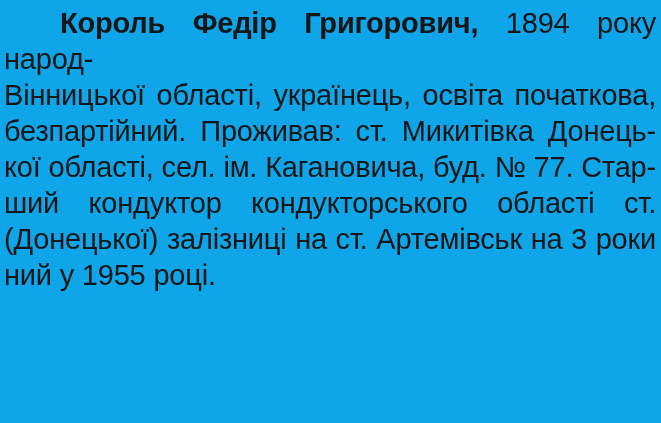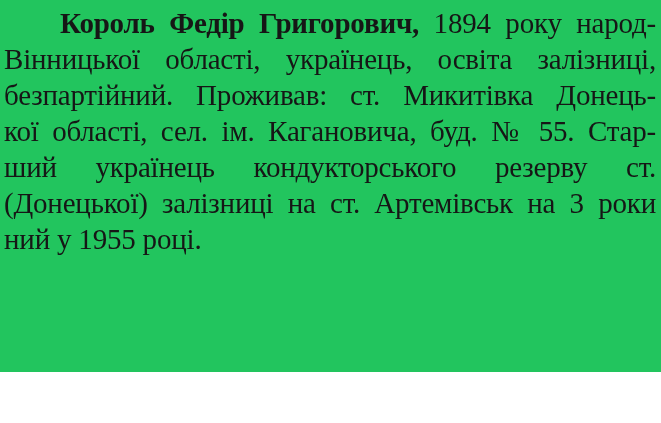--- a/index.html
+++ b/index.html
@@ -8,25 +8,25 @@
     background: #ffffff;
   }
   body {
     width: 661px;
     height: 423px;
     overflow: hidden;
   }
   .doc-page {
     box-sizing: border-box;
     width: 661px;
-    height: 372px;
+    height: 423px;
     padding: 5px 5px 0 4px;
-    background: #22c55e;
+    background: #0ea5e9;
     color: #161616;
-    font-family: Liberation Serif, serif;
+    font-family: Liberation Sans, sans-serif;
   }
   .text-line {
     margin: 0;
     padding: 0;
     font-size: 29px;
     line-height: 36px;
     letter-spacing: -0.2px;
     text-align: justify;
     text-align-last: justify;
     white-space: normal;
@@ -40,19 +40,19 @@
   }
   .person-name {
     font-weight: 700;
   }
 </style>
 </head>
 <body>
 
 <div class="doc-page">
   <p class="text-line first"><b class="person-name">Король Федір Григорович,</b><span> 1894 року народ-</span></p>
-  <p class="text-line">Вінницької області, українець, освіта залізниці,</p>
+  <p class="text-line">Вінницької області, українець, освіта початкова,</p>
   <p class="text-line">безпартійний. Проживав: ст. Микитівка Донець-</p>
-  <p class="text-line">кої області, сел. ім. Кагановича, буд. № 55. Стар-</p>
-  <p class="text-line">ший українець кондукторського резерву ст.</p>
+  <p class="text-line">кої області, сел. ім. Кагановича, буд. № 77. Стар-</p>
+  <p class="text-line">ший кондуктор кондукторського області ст.</p>
   <p class="text-line">(Донецької) залізниці на ст. Артемівськ на 3 роки</p>
   <p class="text-line last">ний у 1955 році.</p>
 </div>
 
 </body></html>

